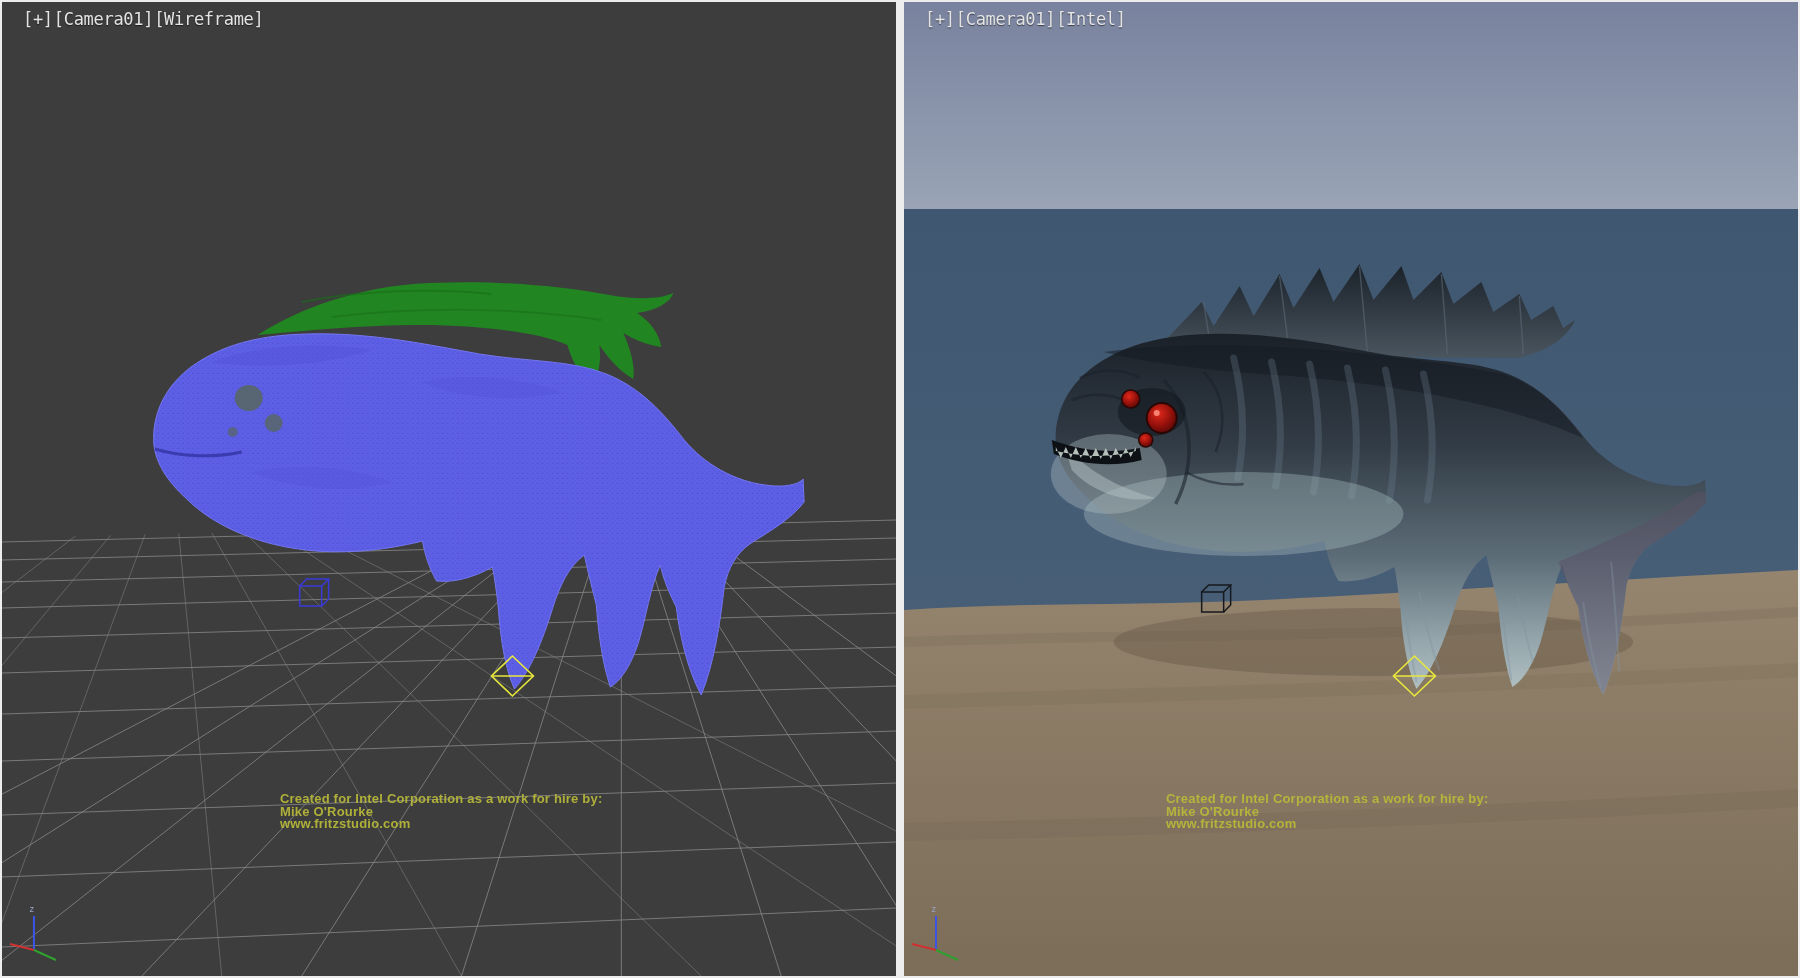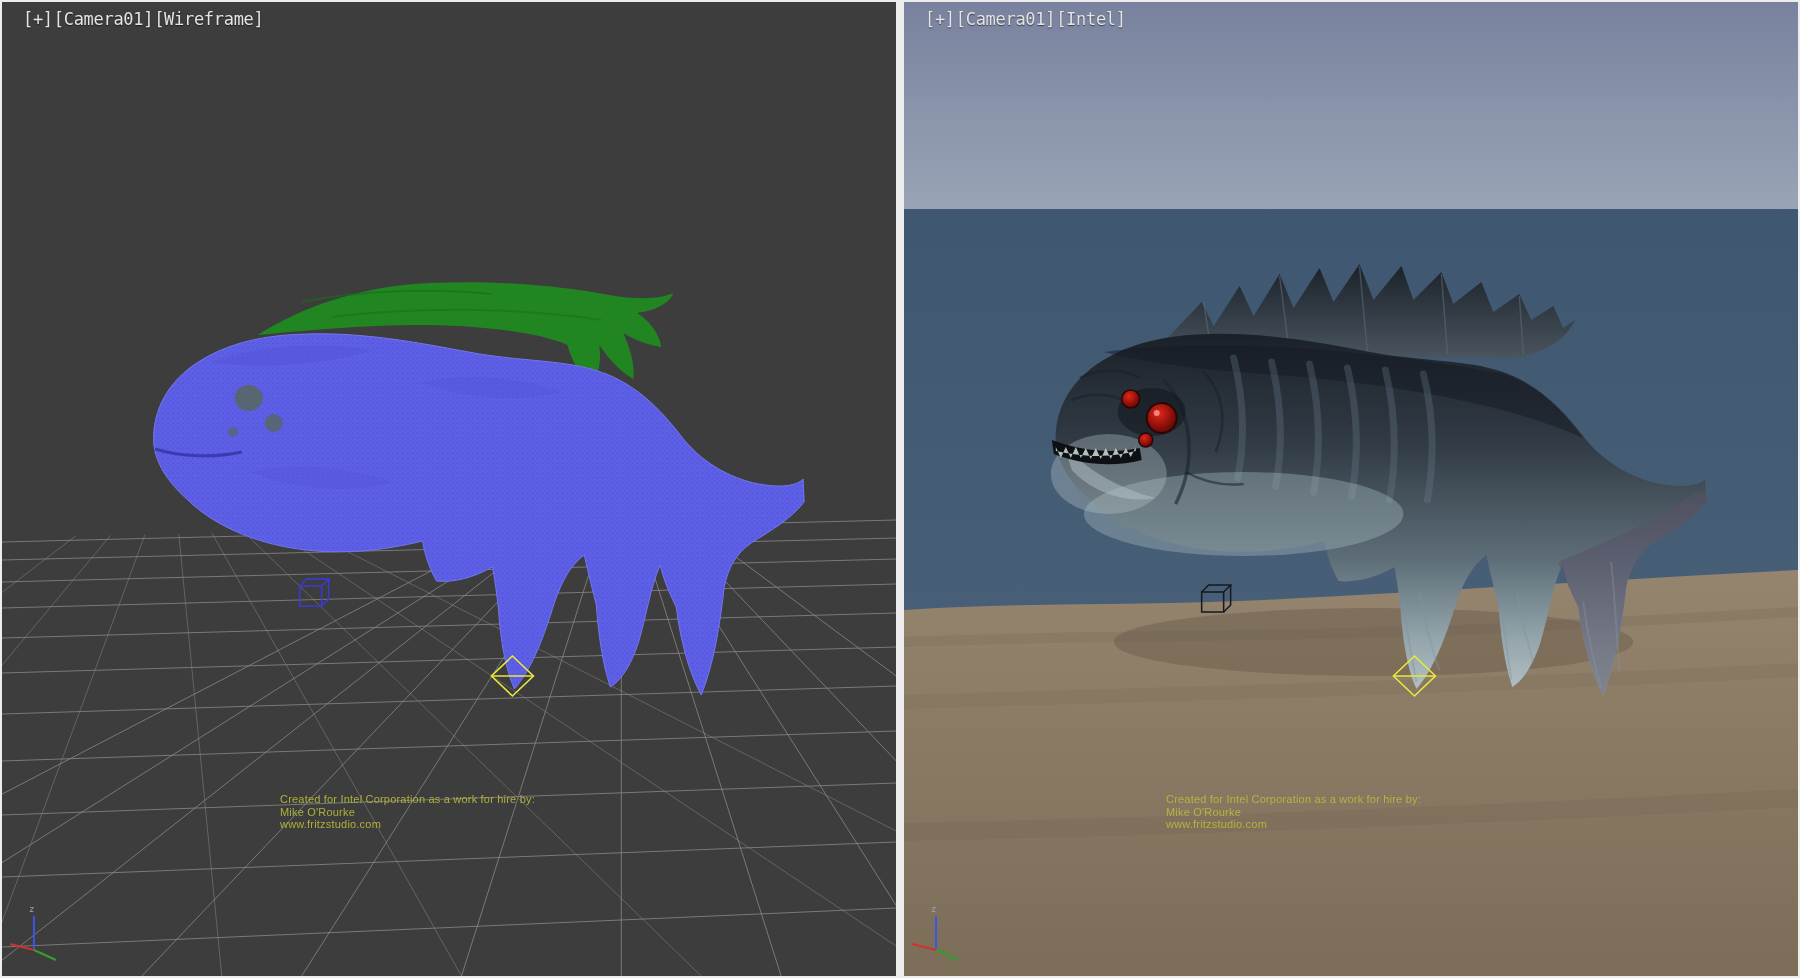--- a/index.html
+++ b/index.html
@@ -7,21 +7,21 @@
          font-family:"Liberation Sans",sans-serif;}
   .vp{position:absolute;top:2px;height:974px;overflow:hidden;}
   .vp-left{left:2px;width:894px;background:var(--bg_dark,#3d3d3d);}
   .vp-right{left:904px;width:894px;background:#41586f;}
   .divider{position:absolute;left:896px;top:0;width:8px;height:978px;background:var(--frame_light,#ededed);cursor:col-resize;}
   .scene{position:absolute;left:0;top:0;width:100%;height:100%;display:block;}
   .vp-label{position:absolute;left:7px;top:7px;font-family:"DejaVu Sans Mono",monospace;
             font-size:17px;letter-spacing:-0.3px;color:var(--label_text,#e4e4e4);
             text-shadow:0 1px 1px rgba(0,0,0,.55);white-space:nowrap;user-select:none;margin-left:14px;}
   .vp-label span{cursor:pointer;margin-right:1px;}
-  .watermark{position:absolute;color:var(--watermark_yellow,#b9ba39);font-size:11px;font-weight:normal;
+  .watermark{position:absolute;color:var(--watermark_yellow,#b9ba39);font-size:13px;font-weight:bold;
              line-height:12.5px;letter-spacing:.2px;opacity:.92;white-space:nowrap;user-select:none;}
   .wm-left{left:278px;top:791px;}
   .wm-right{left:262px;top:791px;}
   
   .bg-wire{fill:var(--bg_dark,#3d3d3d);}
   .grid line{stroke:var(--wire_gray,#8b8b8b);stroke-width:1;opacity:.78;}
   .grid .alt{opacity:.5;}
   .body-wire{fill:var(--fish_blue,#5d5fe6);stroke:#7577f2;stroke-width:1;}
   .fin-wire{fill:var(--fin_green,#218621);}
   .gizmo{stroke:var(--gizmo_yellow,#e8e83c);stroke-width:1.6;fill:none;}

